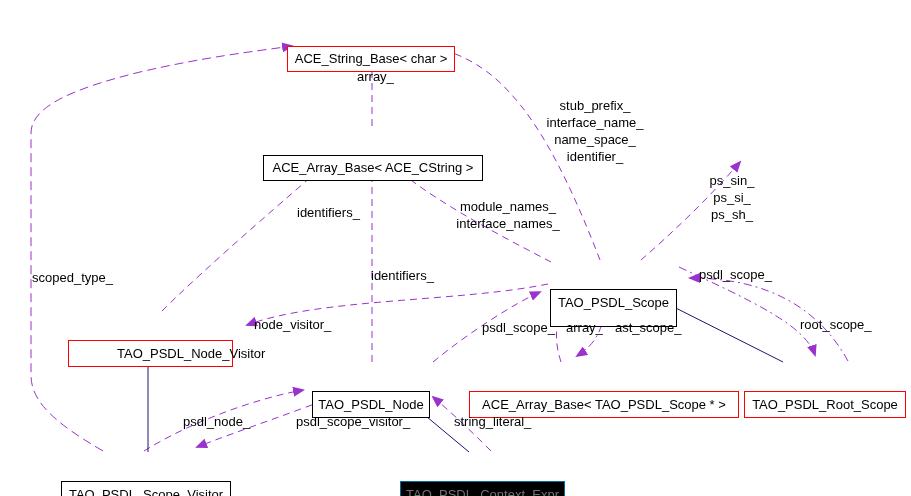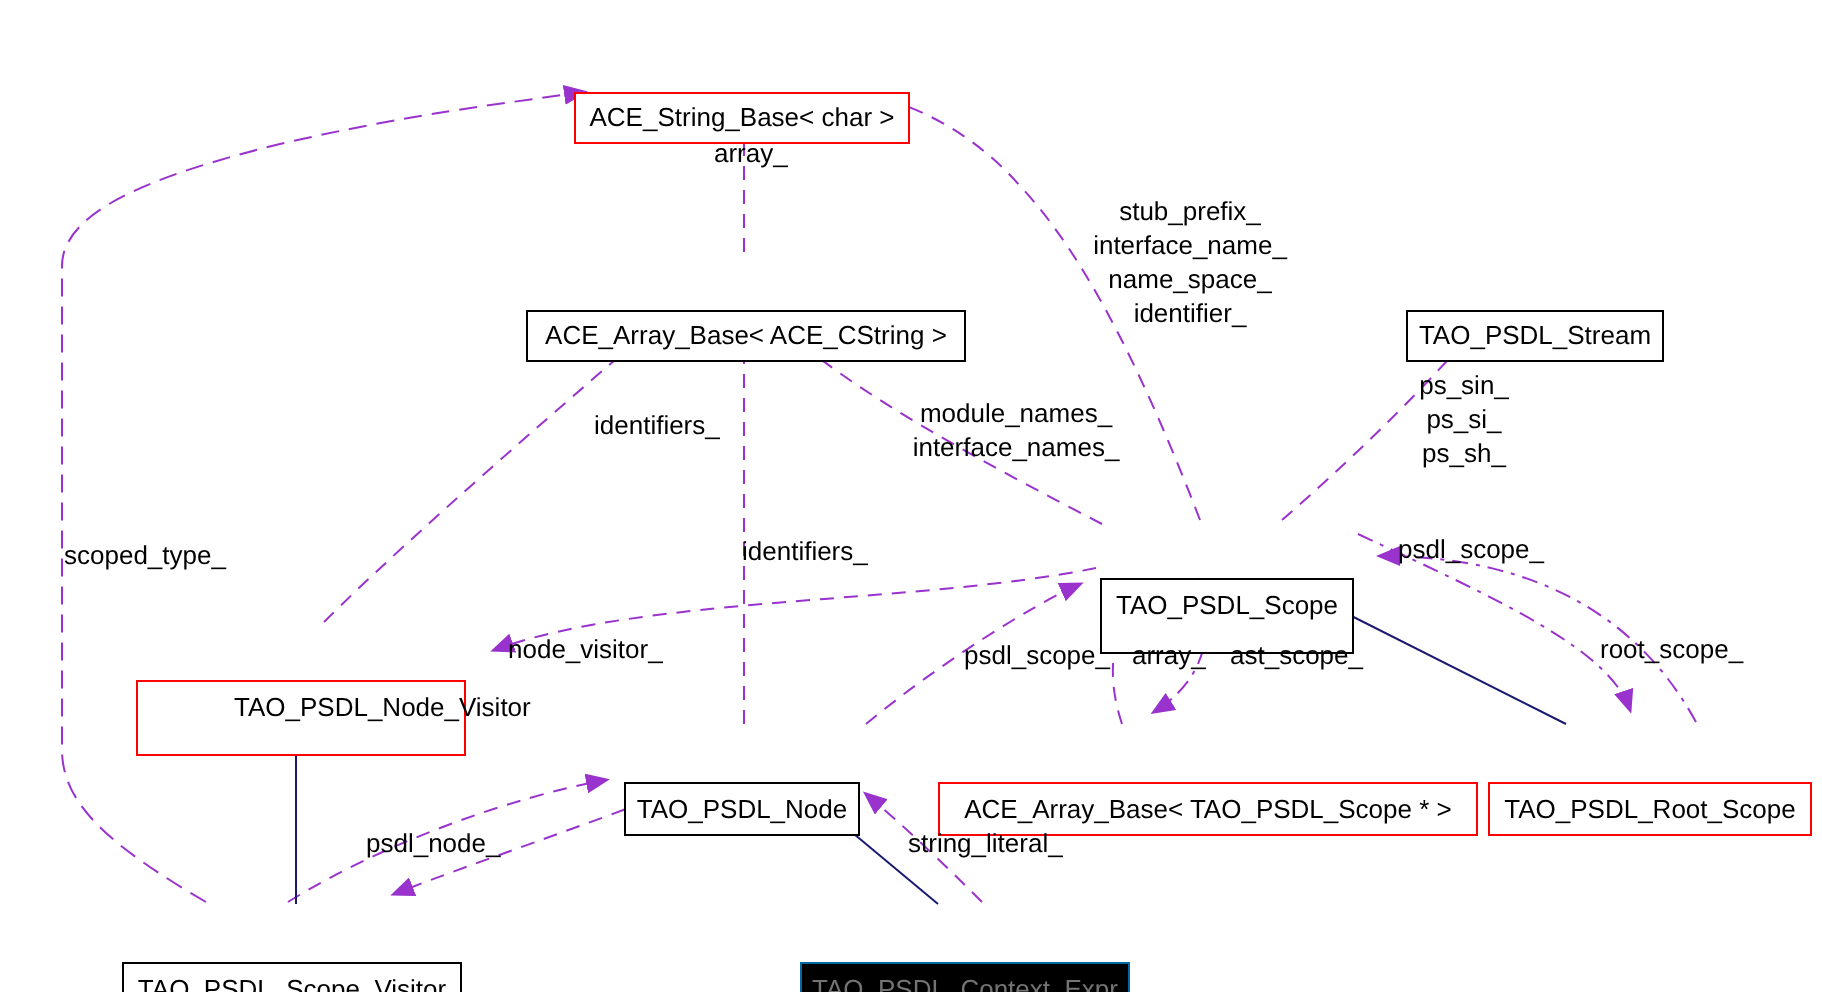--- a/index.html
+++ b/index.html
@@ -69,44 +69,43 @@
 
     <path d="M 148,452 L 148,346" fill="none" stroke="#191970" marker-end="url(#an)"></path>
     <path d="M 469,452 L 403,397" fill="none" stroke="#191970" marker-end="url(#an)"></path>
     <path d="M 783,362 L 646,293" fill="none" stroke="#191970" marker-end="url(#an)"></path>
   </svg>
 
   <div class="node red" style="left:287px;top:18px;width:168px;height:26px;line-height:24px;">ACE_String_Base&lt; char &gt;</div>
 
   <div class="node" style="left:263px;top:127px;width:220px;height:26px;line-height:24px;">ACE_Array_Base&lt; ACE_CString &gt;</div>
 
-  <div class="node" style="left:703px;top:127px;width:129px;height:26px;line-height:24px;">TAO_PSDL_Stream</div>
 
   <div class="node" style="left:550px;top:261px;width:127px;height:38px;line-height:25px;">TAO_PSDL_Scope</div>
 
-  <div class="node red" style="left:68px;top:312px;width:165px;height:38px;line-height:25px;padding-left:48px;">TAO_PSDL_Node_Visitor</div>
+  <div class="node red" style="left:68px;top:312px;width:165px;height:27px;line-height:25px;padding-left:48px;">TAO_PSDL_Node_Visitor</div>
 
   <div class="node" style="left:312px;top:363px;width:118px;height:27px;line-height:25px;">TAO_PSDL_Node</div>
 
   <div class="node red" style="left:469px;top:363px;width:270px;height:27px;line-height:25px;">ACE_Array_Base&lt; TAO_PSDL_Scope * &gt;</div>
 
   <div class="node red" style="left:744px;top:363px;width:162px;height:27px;line-height:25px;">TAO_PSDL_Root_Scope</div>
 
   <div class="node" style="left:61px;top:453px;width:170px;height:27px;line-height:25px;">TAO_PSDL_Scope_Visitor</div>
 
   <div class="node current" style="left:400px;top:453px;width:165px;height:28px;line-height:26px;">TAO_PSDL_Context_Expr</div>
 
   <span class="elabel" style="left:357px;top:68px;">array_</span>
 
   <span class="elabel center" style="left:595px;top:97px;">stub_prefix_
 interface_name_
 name_space_
 identifier_</span>
 
-  <span class="elabel center" style="left:732px;top:184px;">ps_sin_
+  <span class="elabel center" style="left:732px;top:172px;">ps_sin_
 ps_si_
 ps_sh_</span>
 
   <span class="elabel" style="left:297px;top:204px;">identifiers_</span>
 
   <span class="elabel center" style="left:508px;top:198px;">module_names_
 interface_names_</span>
 
   <span class="elabel" style="left:371px;top:267px;">identifiers_</span>
 
@@ -119,16 +118,17 @@
   <span class="elabel" style="left:482px;top:319px;">psdl_scope_</span>
 
   <span class="elabel" style="left:566px;top:319px;">array_</span>
 
   <span class="elabel" style="left:615px;top:319px;">ast_scope_</span>
 
   <span class="elabel" style="left:800px;top:316px;">root_scope_</span>
 
   <span class="elabel" style="left:183px;top:413px;">psdl_node_</span>
 
+  <span class="elabel" style="left:296px;top:413px;">psdl_scope_visitor_</span>
 
   <span class="elabel" style="left:454px;top:413px;">string_literal_</span>
 
 </div>
 
 </body></html>

